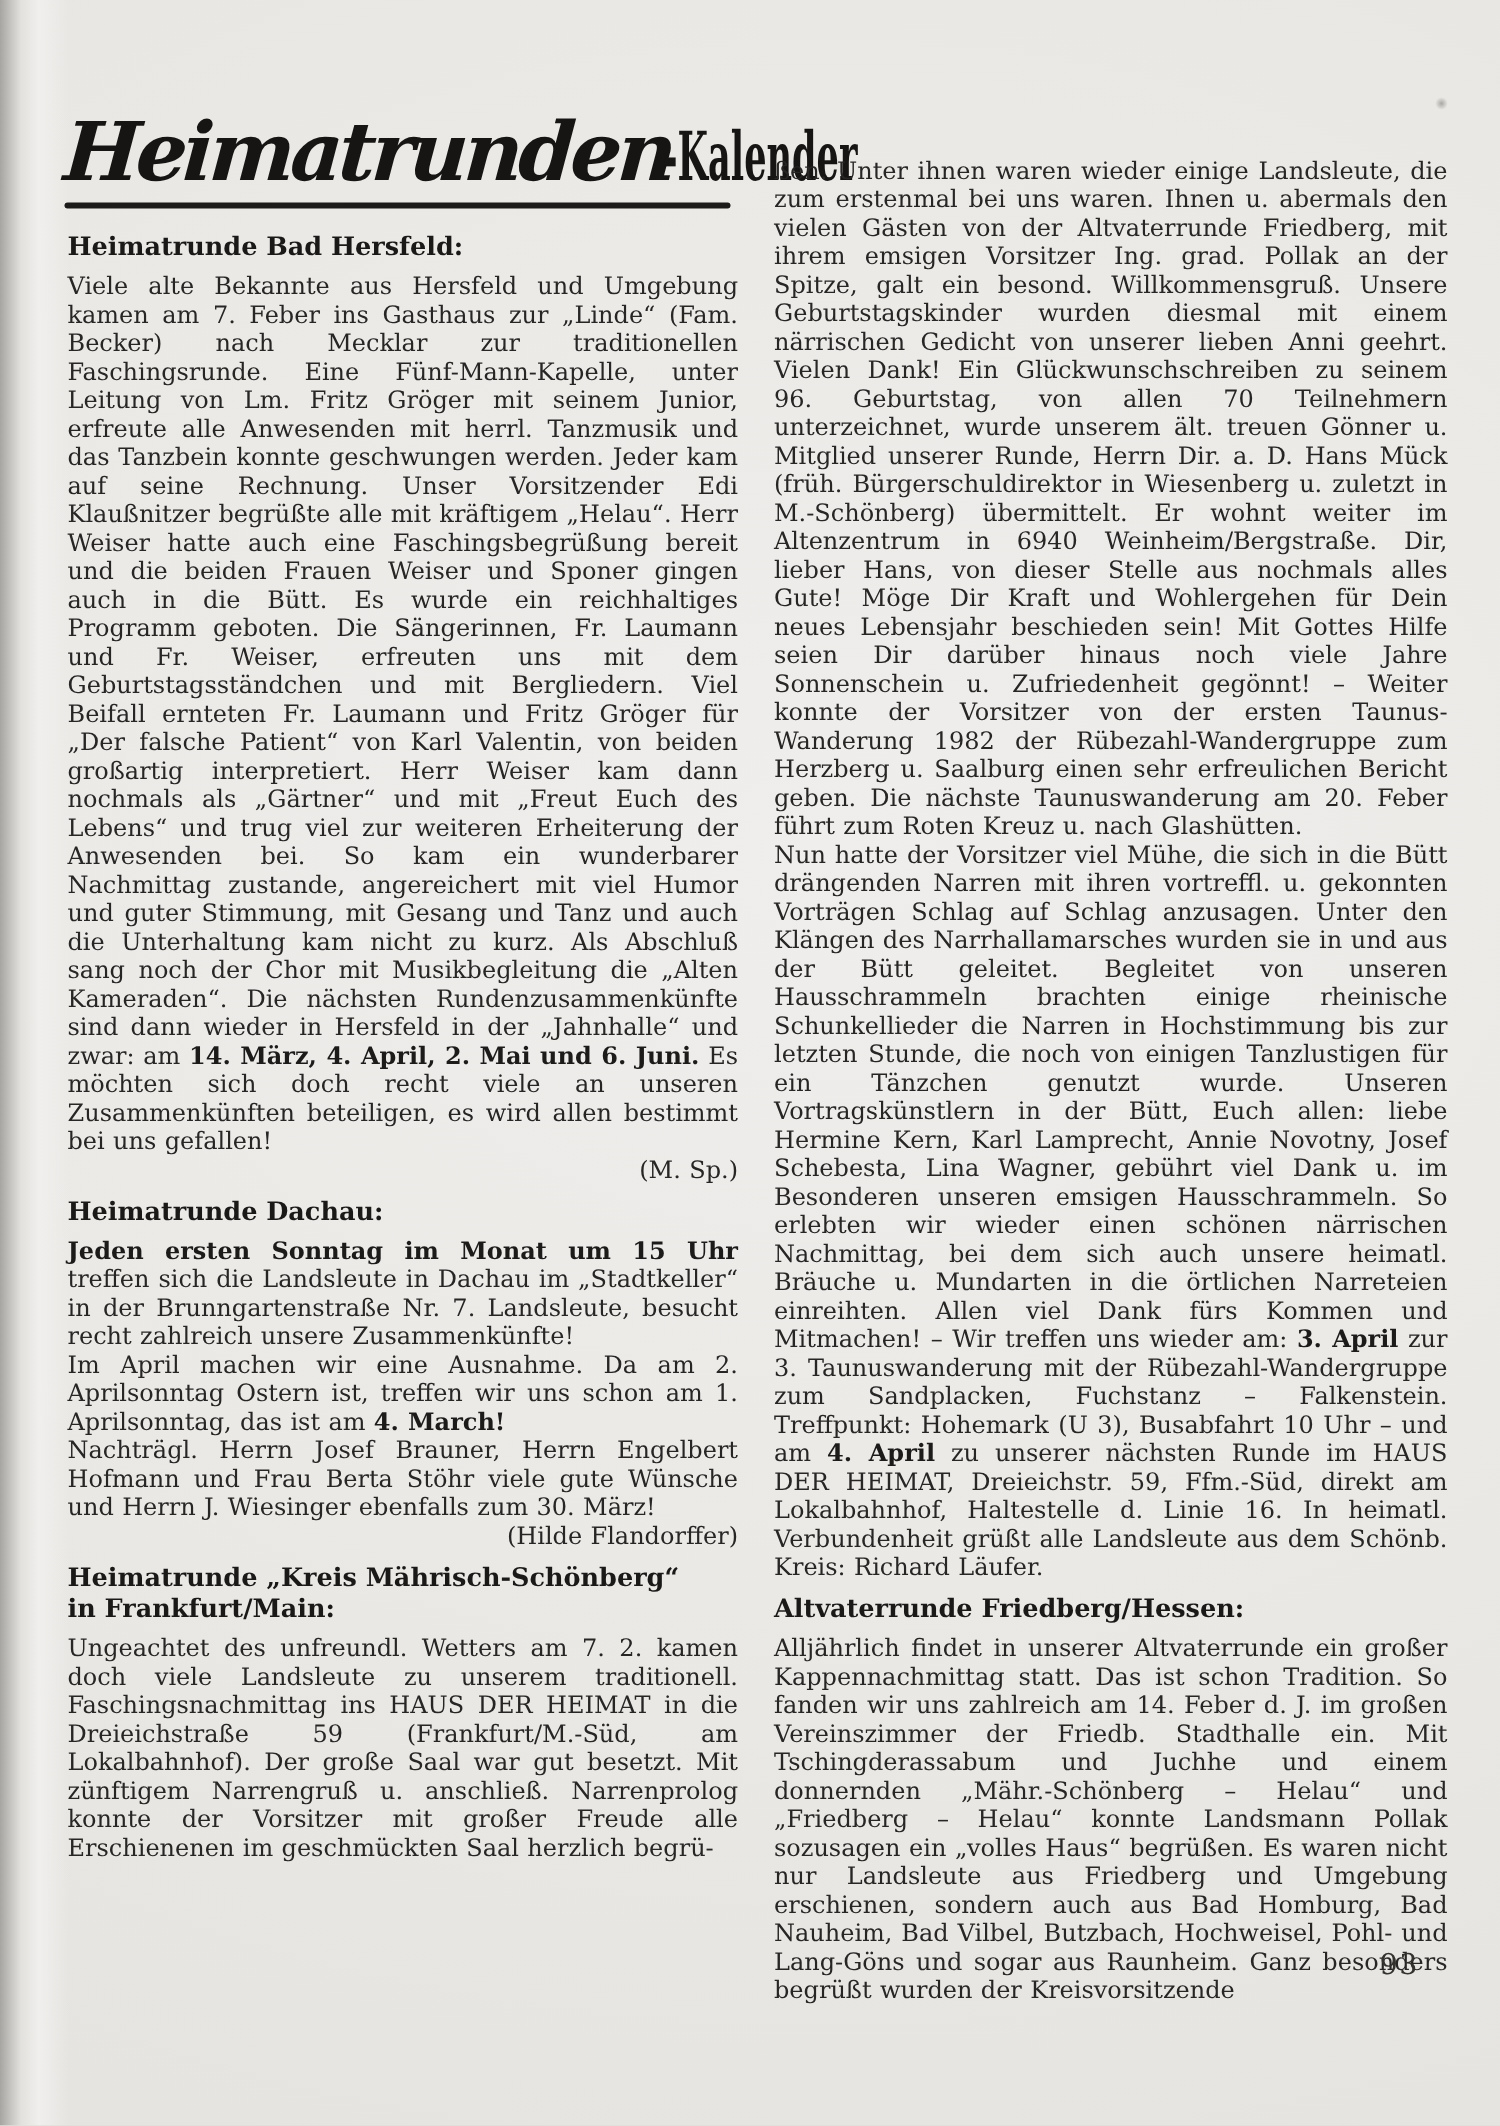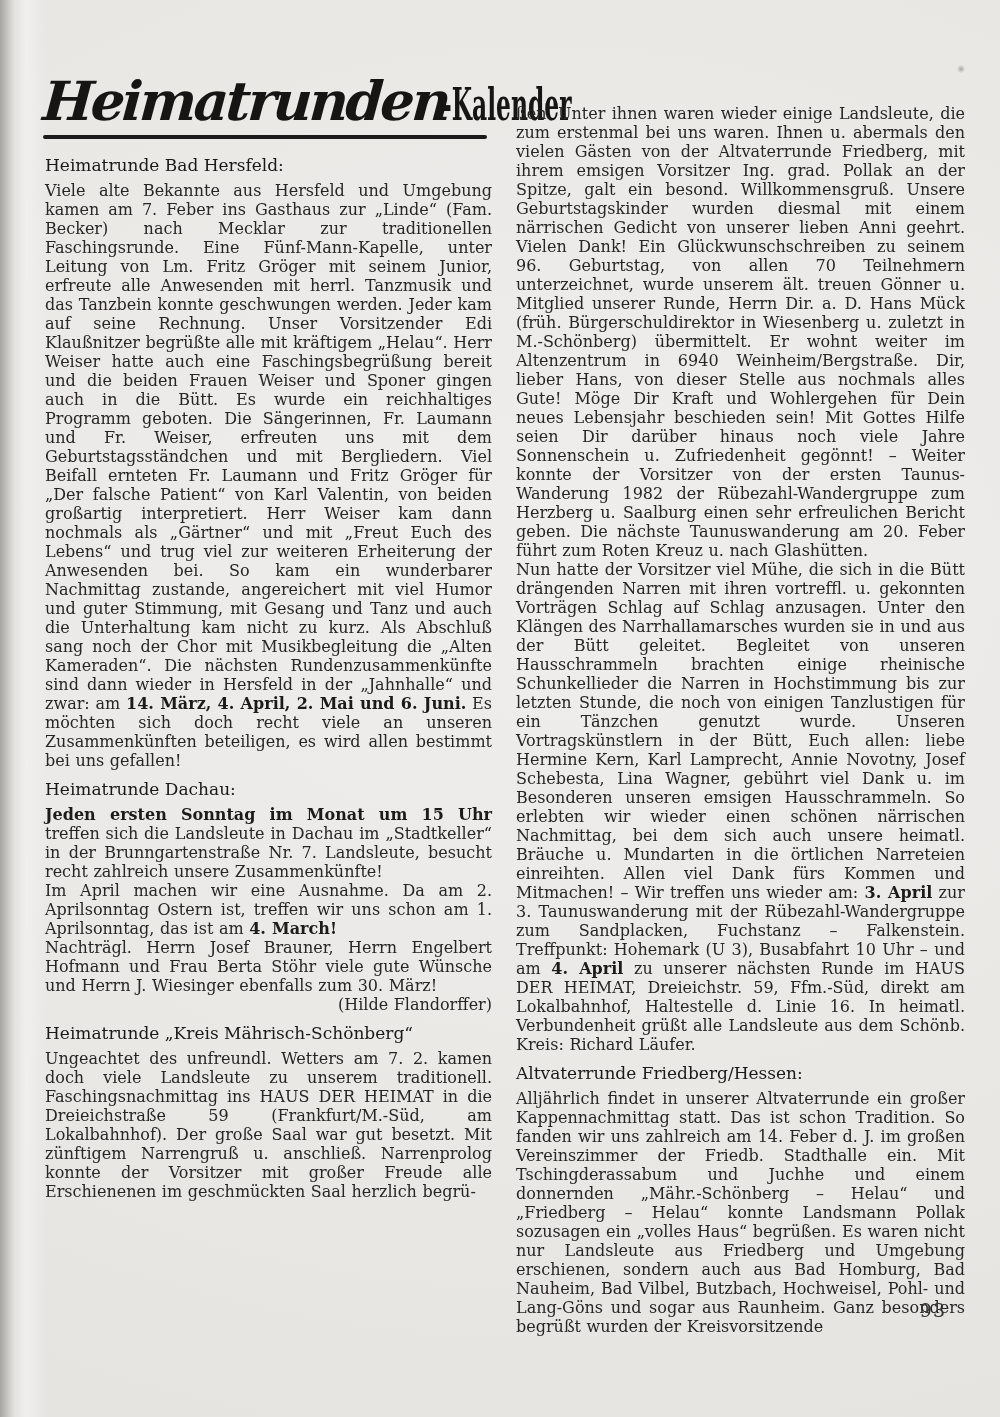--- a/index.html
+++ b/index.html
@@ -37,21 +37,21 @@
     display:inline-block;transform:scaleX(.52);transform-origin:0 78%;
     margin-left:-6px;
   }
   .title-rule{height:4px;background:#1c1b19;margin-top:7px;width:444px;border-radius:2px;}
 
   .col{position:absolute;text-align:justify;}
   .col-left{left:45px;top:155px;width:447px;}
   .col-right{left:516px;top:104px;width:449px;}
 
   .heading{
-    font-size:17px;font-weight:normal;color:#1a1918;
+    font-size:17px;font-weight:bold;color:#1a1918;
     margin:9px 0 5px 0;line-height:21px;text-align:left;
   }
   section:first-child .heading{margin-top:0;}
   .para{
     margin:0;font-size:16px;line-height:19px;word-spacing:.5px;
     color:#272625;
   }
   .para b{color:#1c1b1a;}
   .signature{text-align:right;}
   .pagenum{
@@ -68,35 +68,37 @@
     <h1 class="title"><span class="t-script">Heimatrunden</span><span class="t-rest">-Kalender</span></h1>
     <div class="title-rule"></div>
   </header>
 
   <div class="col col-left">
       <section>
         <h2 class="heading">
           <div>Heimatrunde Bad Hersfeld:</div>
         </h2>
         <p class="para"><span>Viele alte Bekannte aus Hersfeld und Umgebung kamen am 7. Feber ins Gasthaus zur „Linde“ (Fam. Becker) nach Mecklar zur traditionellen Faschingsrunde. Eine Fünf-Mann-Kapelle, unter Leitung von Lm. Fritz Gröger mit seinem Junior, erfreute alle Anwesenden mit herrl. Tanzmusik und das Tanzbein konnte geschwungen werden. Jeder kam auf seine Rechnung. Unser Vorsitzender Edi Klaußnitzer begrüßte alle mit kräftigem „Helau“. Herr Weiser hatte auch eine Faschingsbegrüßung bereit und die beiden Frauen Weiser und Sponer gingen auch in die Bütt. Es wurde ein reichhaltiges Programm geboten. Die Sängerinnen, Fr. Laumann und Fr. Weiser, erfreuten uns mit dem Geburtstagsständchen und mit Bergliedern. Viel Beifall ernteten Fr. Laumann und Fritz Gröger für „Der falsche Patient“ von Karl Valentin, von beiden großartig interpretiert. Herr Weiser kam dann nochmals als „Gärtner“ und mit „Freut Euch des Lebens“ und trug viel zur weiteren Erheiterung der Anwesenden bei. So kam ein wunderbarer Nachmittag zustande, angereichert mit viel Humor und guter Stimmung, mit Gesang und Tanz und auch die Unterhaltung kam nicht zu kurz. Als Abschluß sang noch der Chor mit Musikbegleitung die „Alten Kameraden“. Die nächsten Rundenzusammenkünfte sind dann wieder in Hersfeld in der „Jahnhalle“ und zwar: am </span><b>14. März, 4. April, 2. Mai und 6. Juni.</b><span> Es möchten sich doch recht viele an unseren Zusammenkünften beteiligen, es wird allen bestimmt bei uns gefallen!</span></p>
+        <p class="para signature">(M. Sp.)</p>
       </section>
       <section>
         <h2 class="heading">
           <div>Heimatrunde Dachau:</div>
         </h2>
         <p class="para"><b>Jeden ersten Sonntag im Monat um 15 Uhr</b><span> treffen sich die Landsleute in Dachau im „Stadtkeller“ in der Brunngartenstraße Nr. 7. Landsleute, besucht recht zahlreich unsere Zusammenkünfte!</span></p>
       </section>
       <section>
         <p class="para"><span>Im April machen wir eine Ausnahme. Da am 2. Aprilsonntag Ostern ist, treffen wir uns schon am 1. Aprilsonntag, das ist am </span><b>4. March!</b></p>
         <p class="para"><span>Nachträgl. Herrn Josef Brauner, Herrn Engelbert Hofmann und Frau Berta Stöhr viele gute Wünsche und Herrn J. Wiesinger ebenfalls zum 30. März!</span></p>
         <p class="para signature">(Hilde Flandorffer)</p>
       </section>
       <section>
         <h2 class="heading">
           <div>Heimatrunde „Kreis Mährisch-Schönberg“</div>
+          <div>in Frankfurt/Main:</div>
         </h2>
         <p class="para"><span>Ungeachtet des unfreundl. Wetters am 7. 2. kamen doch viele Landsleute zu unserem traditionell. Faschingsnachmittag ins HAUS DER HEIMAT in die Dreieichstraße 59 (Frankfurt/M.-Süd, am Lokalbahnhof). Der große Saal war gut besetzt. Mit zünftigem Narrengruß u. anschließ. Narrenprolog konnte der Vorsitzer mit großer Freude alle Erschienenen im geschmückten Saal herzlich begrü-</span></p>
       </section>
     </div>
   <div class="col col-right">
       <section>
         <p class="para"><span>ßen. Unter ihnen waren wieder einige Landsleute, die zum erstenmal bei uns waren. Ihnen u. abermals den vielen Gästen von der Altvaterrunde Friedberg, mit ihrem emsigen Vorsitzer Ing. grad. Pollak an der Spitze, galt ein besond. Willkommensgruß. Unsere Geburtstagskinder wurden diesmal mit einem närrischen Gedicht von unserer lieben Anni geehrt. Vielen Dank! Ein Glückwunschschreiben zu seinem 96. Geburtstag, von allen 70 Teilnehmern unterzeichnet, wurde unserem ält. treuen Gönner u. Mitglied unserer Runde, Herrn Dir. a. D. Hans Mück (früh. Bürgerschuldirektor in Wiesenberg u. zuletzt in M.-Schönberg) übermittelt. Er wohnt weiter im Altenzentrum in 6940 Weinheim/Bergstraße. Dir, lieber Hans, von dieser Stelle aus nochmals alles Gute! Möge Dir Kraft und Wohlergehen für Dein neues Lebensjahr beschieden sein! Mit Gottes Hilfe seien Dir darüber hinaus noch viele Jahre Sonnenschein u. Zufriedenheit gegönnt! – Weiter konnte der Vorsitzer von der ersten Taunus-Wanderung 1982 der Rübezahl-Wandergruppe zum Herzberg u. Saalburg einen sehr erfreulichen Bericht geben. Die nächste Taunuswanderung am 20. Feber führt zum Roten Kreuz u. nach Glashütten.</span></p>
         <p class="para"><span>Nun hatte der Vorsitzer viel Mühe, die sich in die Bütt drängenden Narren mit ihren vortreffl. u. gekonnten Vorträgen Schlag auf Schlag anzusagen. Unter den Klängen des Narrhallamarsches wurden sie in und aus der Bütt geleitet. Begleitet von unseren Hausschrammeln brachten einige rheinische Schunkellieder die Narren in Hochstimmung bis zur letzten Stunde, die noch von einigen Tanzlustigen für ein Tänzchen genutzt wurde. Unseren Vortragskünstlern in der Bütt, Euch allen: liebe Hermine Kern, Karl Lamprecht, Annie Novotny, Josef Schebesta, Lina Wagner, gebührt viel Dank u. im Besonderen unseren emsigen Hausschrammeln. So erlebten wir wieder einen schönen närrischen Nachmittag, bei dem sich auch unsere heimatl. Bräuche u. Mundarten in die örtlichen Narreteien einreihten. Allen viel Dank fürs Kommen und Mitmachen! – Wir treffen uns wieder am: </span><b>3. April</b><span> zur 3. Taunuswanderung mit der Rübezahl-Wandergruppe zum Sandplacken, Fuchstanz – Falkenstein. Treffpunkt: Hohemark (U 3), Busabfahrt 10 Uhr – und am </span><b>4. April</b><span> zu unserer nächsten Runde im HAUS DER HEIMAT, Dreieichstr. 59, Ffm.-Süd, direkt am Lokalbahnhof, Haltestelle d. Linie 16. In heimatl. Verbundenheit grüßt alle Landsleute aus dem Schönb. Kreis: Richard Läufer.</span></p>
       </section>
       <section>

